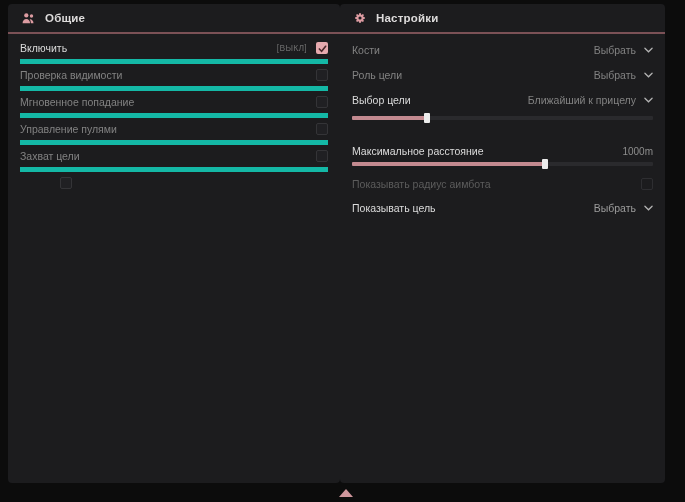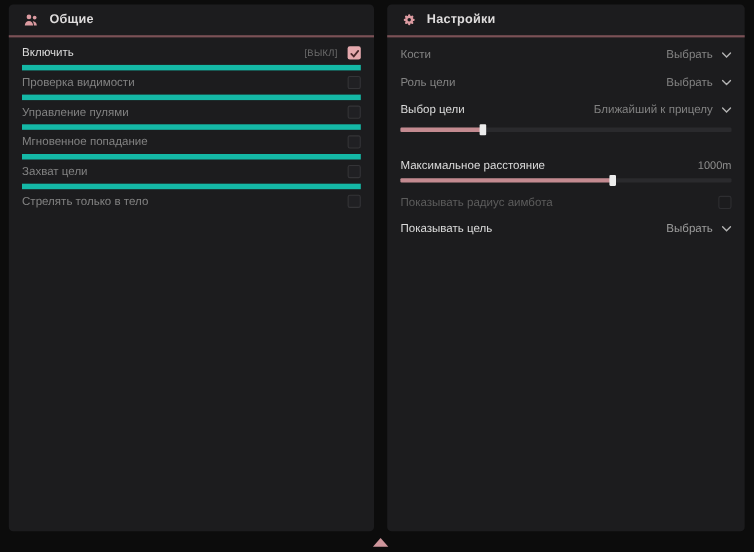--- a/index.html
+++ b/index.html
@@ -4,21 +4,21 @@
 <style>
   html,body{margin:0;padding:0;}
   body{
     width:685px;height:502px;position:relative;overflow:hidden;
     background:#0c0c0c;
     font-family:"Liberation Sans", sans-serif;
     -webkit-font-smoothing:antialiased;
   }
   .panel{position:absolute;top:4px;height:479px;background:#1c1c1e;border-radius:4px;}
   .panel.left{left:8px;width:332px;}
-  .panel.right{left:352px;width:325px;}
+  .panel.right{left:340px;width:325px;}
   .panel-header{height:28px;display:flex;align-items:center;gap:9px;padding:0 13px;}
   .panel-title{color:#dedcdc;font-size:11.5px;font-weight:700;letter-spacing:.2px;}
   .panel-divider{height:2px;background:#7b5156;}
   .panel-body{padding:3px 12px 0 12px;}
 
   .row{display:flex;align-items:center;justify-content:space-between;}
   .left-row{height:22px;border-bottom:5px solid #14b8a6;}
   .left-row:last-child{border-bottom:none;}
   .lbl{font-size:10.5px;}
   .bright{color:#dbdbdb;}
@@ -81,39 +81,38 @@
           </span>
         </span>
       </div>
       <div class="row left-row">
         <span class="lbl dim">Проверка видимости</span>
         <span class="right-ctrls">
           <span class="checkbox unchecked"></span>
         </span>
       </div>
       <div class="row left-row">
+        <span class="lbl dim">Мгновенное попадание</span>
+        <span class="right-ctrls">
+          <span class="checkbox unchecked"></span>
+        </span>
+      </div>
+      <div class="row left-row">
         <span class="lbl dim">Управление пулями</span>
         <span class="right-ctrls">
           <span class="checkbox unchecked"></span>
         </span>
       </div>
       <div class="row left-row">
-        <span class="lbl dim">Мгновенное попадание</span>
-        <span class="right-ctrls">
-          <span class="checkbox unchecked"></span>
-        </span>
-      </div>
-      <div class="row left-row">
         <span class="lbl dim">Захват цели</span>
         <span class="right-ctrls">
           <span class="checkbox unchecked"></span>
         </span>
       </div>
       <div class="row left-row">
-        <span class="lbl dim">Стрелять только в тело</span>
         <span class="right-ctrls">
           <span class="checkbox unchecked"></span>
         </span>
       </div>
     </div>
 </div>
 
 <div class="panel right">
   <div class="panel-header">
     <span class="icon">

